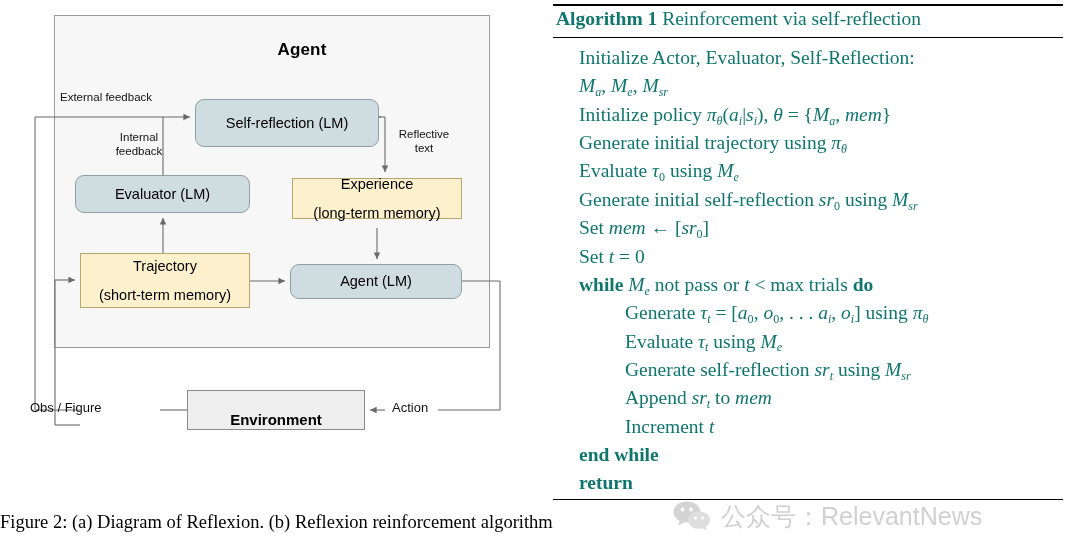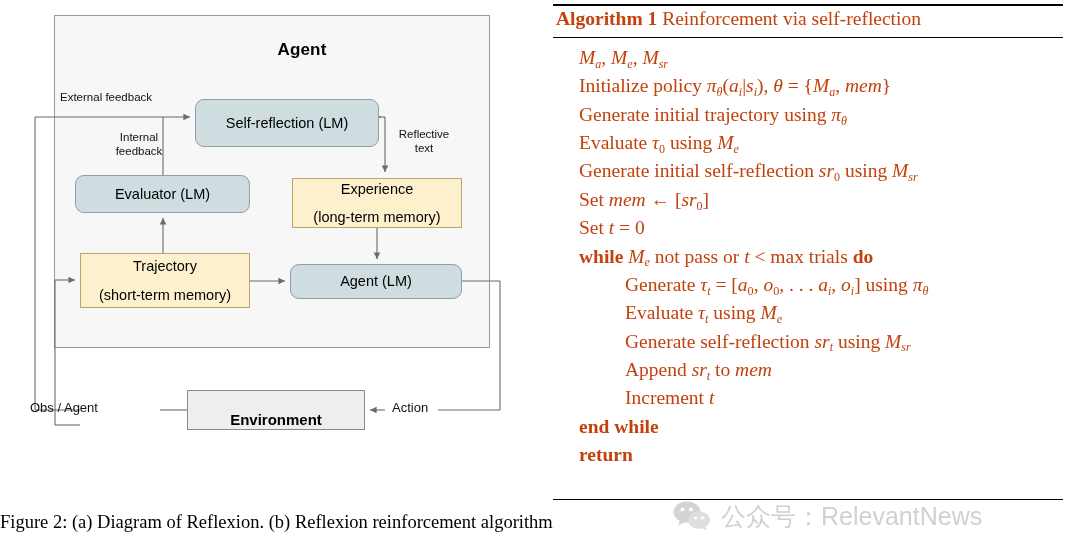--- a/index.html
+++ b/index.html
@@ -18,39 +18,39 @@
         align-items:center;justify-content:center;text-align:center;line-height:1.12;}
   .node .l1{font-size:14.5px;}
   .node .l2{font-size:14.5px;margin-top:12px;}
   .blue{background:#cfdce0;border:1px solid #8f9fa4;border-radius:9px;}
   .yellow{background:#fdf0cd;border:1px solid #b9a66a;border-radius:0;}
   .grey{background:#eeeeee;border:1px solid #8a8a8a;border-radius:0;
         font-weight:bold;font-size:15px;}
 
   #n-selfreflection{left:195px;top:99px;width:184px;height:48px;}
   #n-evaluator{left:75px;top:175px;width:175px;height:38px;}
-  #n-experience{left:292px;top:178px;width:170px;height:50px;}
+  #n-experience{left:292px;top:178px;width:170px;height:41px;}
   #n-trajectory{left:80px;top:253px;width:170px;height:55px;}
   #n-actor{left:290px;top:264px;width:172px;height:35px;}
   #n-environment{left:187px;top:390px;width:178px;height:40px;
                  display:flex;align-items:center;justify-content:flex-end;}
 
   .lbl{position:absolute;font-size:11.5px;line-height:1.25;color:#111;}
   #lbl-external{left:60px;top:90px;}
   #lbl-internal{left:106px;top:130px;text-align:center;width:66px;}
   #lbl-reflective{left:393px;top:127px;text-align:center;width:62px;}
   #lbl-obs{left:30px;top:400px;font-size:13px;}
   #lbl-action{left:392px;top:400px;font-size:13px;}
 
   #wires{position:absolute;left:0;top:0;width:540px;height:500px;
          pointer-events:none;}
 
   
   #algo{position:absolute;left:553px;top:0;width:512px;height:510px;
-        font-family:"Liberation Serif",serif;color:#c2410c;}
+        font-family:"Liberation Serif",serif;color:#0f766e;}
   .rule{position:absolute;left:0;width:510px;background:#000;}
   #rule-top{top:4px;height:2.4px;}
   #rule-mid{top:37px;height:1.1px;}
   #rule-bot{top:499px;height:1.1px;}
 
   .algo-head{position:absolute;left:3px;top:8px;font-size:19.5px;
              white-space:nowrap;}
   .algo-head b{font-weight:bold;}
 
   .algo-body{position:absolute;left:0px;top:44px;width:512px;}
@@ -200,36 +200,37 @@
   <div class="lbl" id="lbl-internal">
     <div>Internal</div>
     <div>feedback</div>
   </div>
 
   <div class="lbl" id="lbl-reflective">
     <div>Reflective</div>
     <div>text</div>
   </div>
 
-  <div class="lbl" id="lbl-obs">Obs / Agent</div>
+  <div class="lbl" id="lbl-obs">Obs / Figure</div>
 
   <div class="lbl" id="lbl-action">Action</div>
 </div>
 
 <div id="algo">
   <div class="rule" id="rule-top"></div>
   <div class="rule" id="rule-mid"></div>
   <div class="rule" id="rule-bot"></div>
 
   <div class="algo-head">
     <b>Algorithm 1</b>
     <span>Reinforcement via self-reflection</span>
   </div>
 
   <div class="algo-body">
+    <div class="ln">Initialize Actor, Evaluator, Self-Reflection:</div>
     <div class="ln cont"><span class="mi">M</span><sub>a</sub>, <span class="mi">M</span><sub>e</sub>, <span class="mi">M</span><sub>sr</sub></div>
     <div class="ln">Initialize policy <span class="mi">π</span><sub>θ</sub>(<span class="mi">a</span><sub>i</sub>|<span class="mi">s</span><sub>i</sub>), <span class="mi">θ</span> = {<span class="mi">M</span><sub>a</sub>, <span class="mi">mem</span>}</div>
     <div class="ln">Generate initial trajectory using <span class="mi">π</span><sub>θ</sub></div>
     <div class="ln">Evaluate <span class="mi">τ</span><sub class="up">0</sub> using <span class="mi">M</span><sub>e</sub></div>
     <div class="ln">Generate initial self-reflection <span class="mi">sr</span><sub class="up">0</sub> using <span class="mi">M</span><sub>sr</sub></div>
     <div class="ln">Set <span class="mi">mem</span> ← [<span class="mi">sr</span><sub class="up">0</sub>]</div>
     <div class="ln">Set <span class="mi">t</span> = 0</div>
     <div class="ln"><span class="kw">while</span> <span class="mi">M</span><sub>e</sub> not pass or <span class="mi">t</span> &lt; max trials <span class="kw">do</span></div>
     <div class="ln ind">Generate <span class="mi">τ</span><sub>t</sub> = [<span class="mi">a</span><sub class="up">0</sub>, <span class="mi">o</span><sub class="up">0</sub>, . . . <span class="mi">a</span><sub>i</sub>, <span class="mi">o</span><sub>i</sub>] using <span class="mi">π</span><sub>θ</sub></div>
     <div class="ln ind">Evaluate <span class="mi">τ</span><sub>t</sub> using <span class="mi">M</span><sub>e</sub></div>

